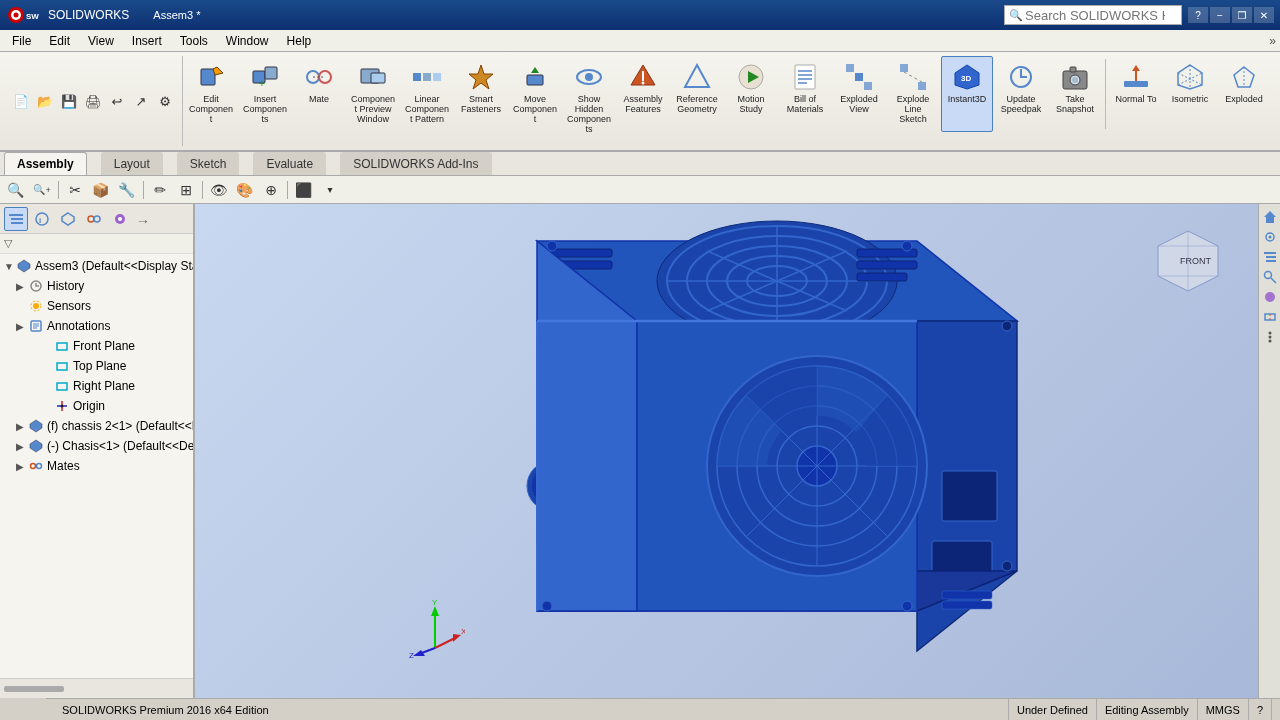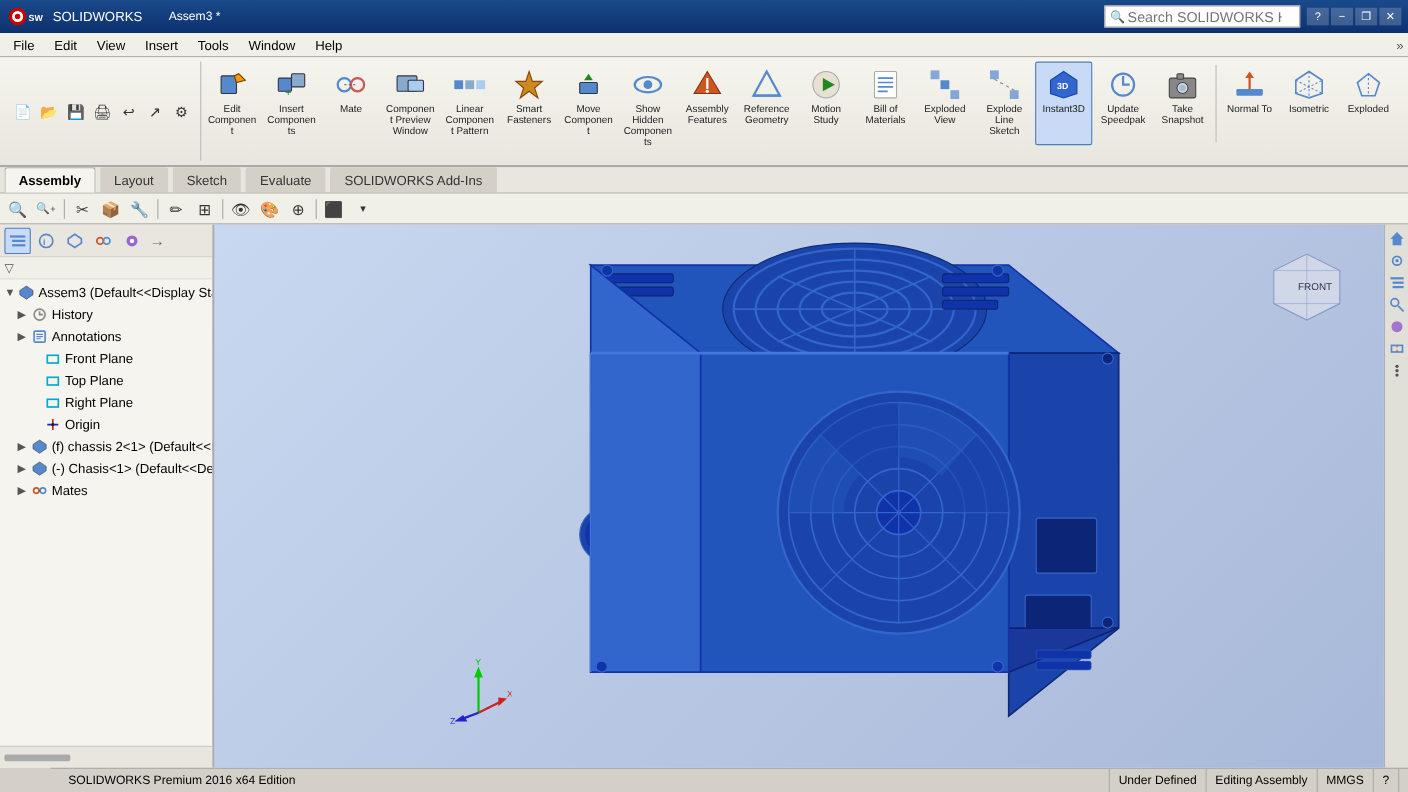--- a/index.html
+++ b/index.html
@@ -86,21 +86,21 @@
     }
     .tab {
       padding: 4px 12px;
       font-size: 12px;
       cursor: pointer;
       border: 1px solid transparent;
       border-bottom: none;
       background: #d4d0c8;
       color: #333;
       border-radius: 3px 3px 0 0;
-      margin-right: 4px;
+      margin-right: 14px;
     }
     .tab.active {
       background: #f5f4ee;
       border-color: #aaa;
       border-bottom-color: #f5f4ee;
       color: #000;
       font-weight: bold;
     }
 
     
@@ -169,21 +169,21 @@
       padding: 2px 4px;
       cursor: pointer;
       font-size: 12px;
       color: #000;
       white-space: nowrap;
     }
     .tree-arrow { width: 12px; font-size: 10px; color: #555; flex-shrink: 0; }
     .tree-icon { width: 16px; height: 16px; flex-shrink: 0; margin-right: 3px; display: flex; align-items: center; justify-content: center; font-size: 12px; }
     .tree-label { font-size: 12px; }
     .tree-indent-1 { padding-left: 16px; }
-    .tree-indent-2 { padding-left: 28px; }
+    .tree-indent-2 { padding-left: 42px; }
 
     #left-panel-bottom {
       height: 20px;
       background: #e8e6de;
       border-top: 1px solid #ccc;
       display: flex;
       align-items: center;
       padding: 0 4px;
     }
 
@@ -726,20 +726,30 @@
           <span class="tree-arrow">▶</span>
           <span class="tree-icon">
             <svg width="14" height="14" viewBox="0 0 14 14">
               <circle cx="7" cy="7" r="5" fill="none" stroke="#888" stroke-width="1.5"></circle>
               <polyline points="7,4 7,7 10,7" stroke="#888" stroke-width="1.5" fill="none"></polyline>
             </svg>
           </span>
           <span class="tree-label">History</span>
         </div>
 
+        <div class="tree-item tree-indent-1">
+          <span class="tree-arrow">&nbsp;</span>
+          <span class="tree-icon">
+            <svg width="14" height="14" viewBox="0 0 14 14">
+              <circle cx="7" cy="7" r="3" fill="#ffaa00"></circle>
+              <circle cx="7" cy="7" r="5" fill="none" stroke="#ffaa00" stroke-width="1" stroke-dasharray="2"></circle>
+            </svg>
+          </span>
+          <span class="tree-label">Sensors</span>
+        </div>
 
         <div class="tree-item tree-indent-1">
           <span class="tree-arrow">▶</span>
           <span class="tree-icon">
             <svg width="14" height="14" viewBox="0 0 14 14">
               <rect x="2" y="2" width="10" height="10" rx="1" fill="none" stroke="#5588cc" stroke-width="1.5"></rect>
               <line x1="4" y1="5" x2="10" y2="5" stroke="#5588cc" stroke-width="1"></line>
               <line x1="4" y1="7" x2="10" y2="7" stroke="#5588cc" stroke-width="1"></line>
               <line x1="4" y1="9" x2="8" y2="9" stroke="#5588cc" stroke-width="1"></line>
             </svg>

